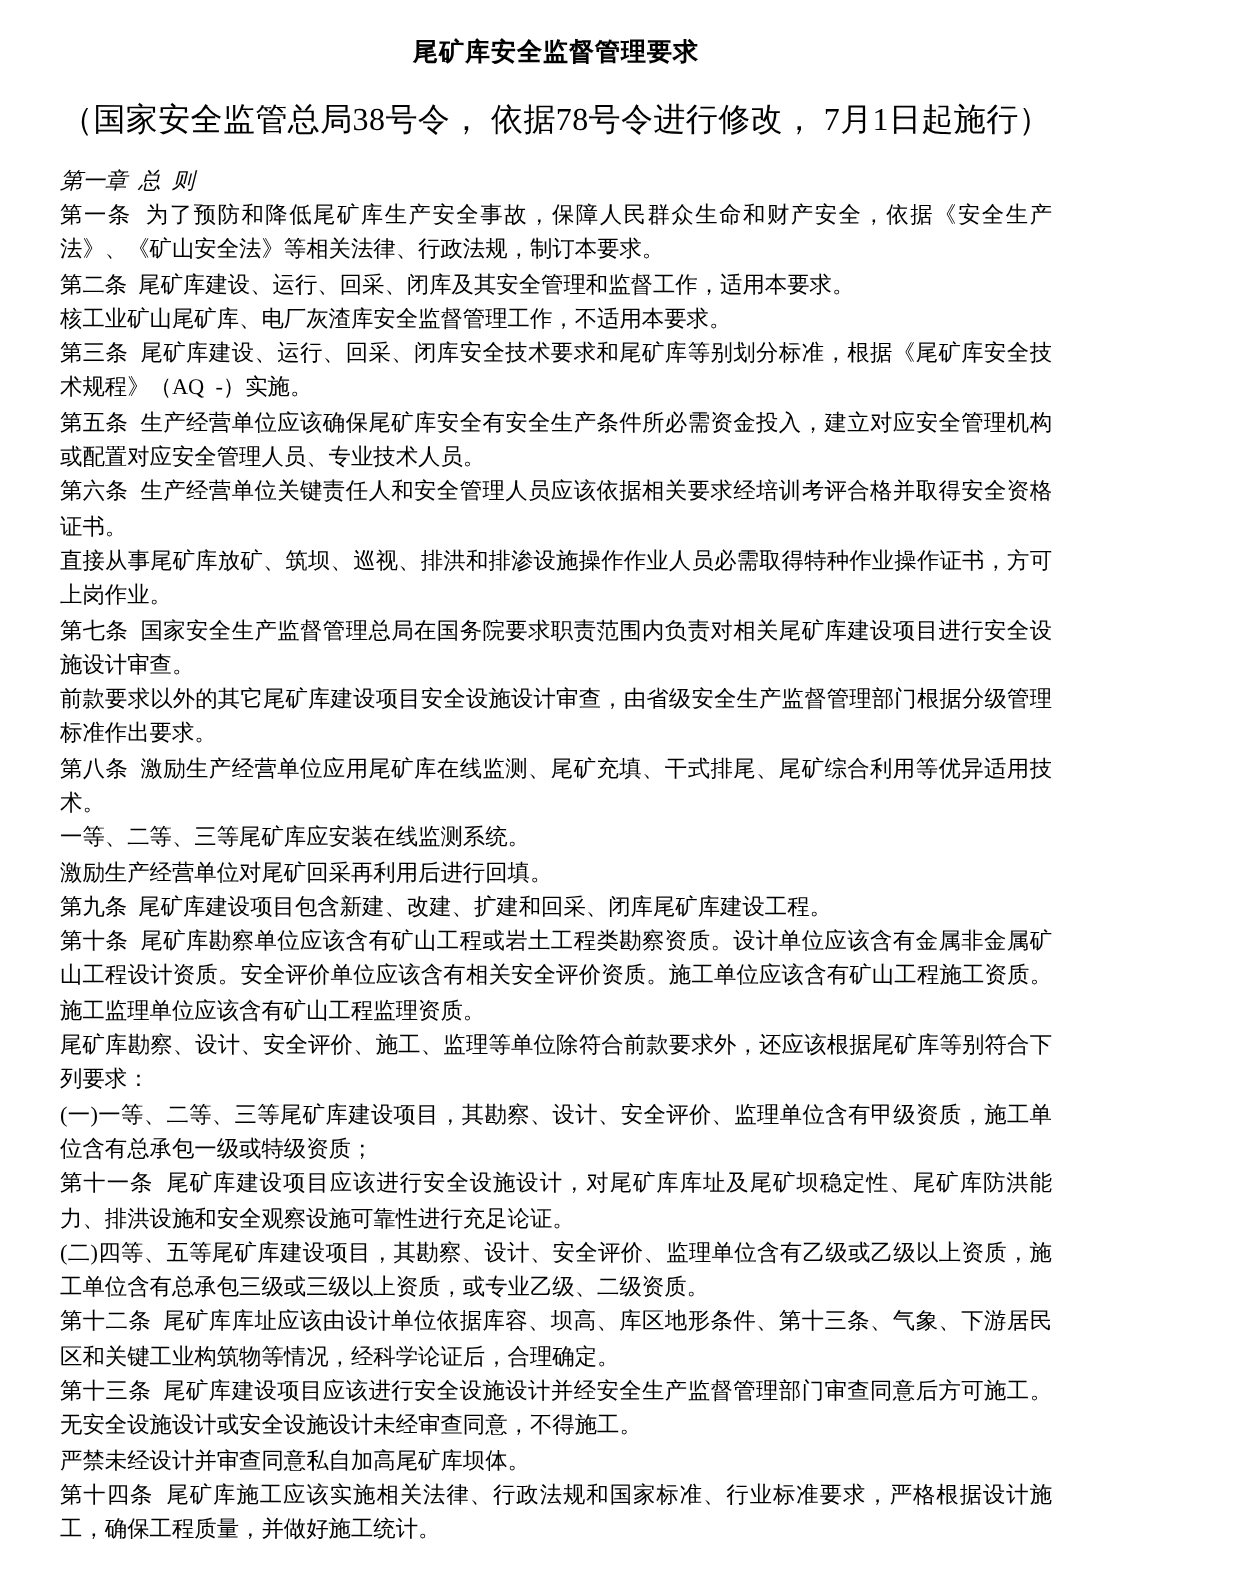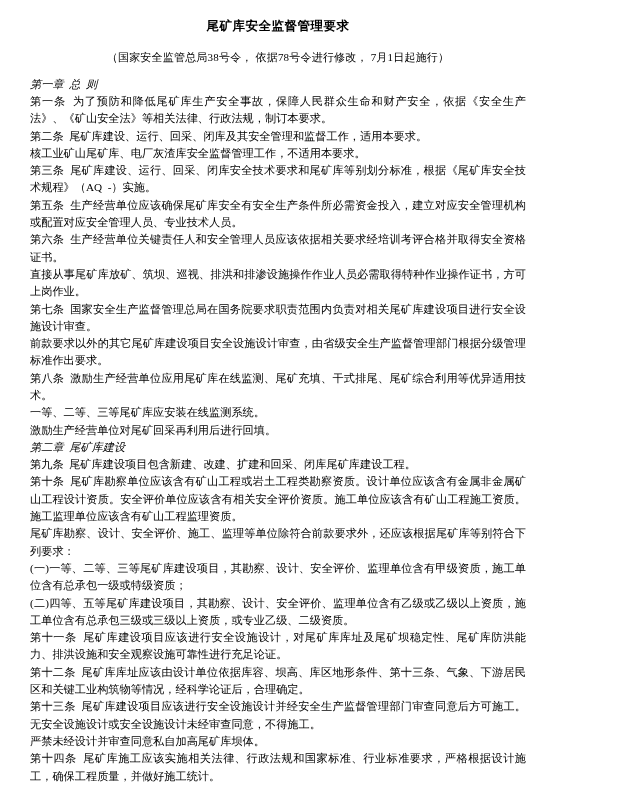--- a/index.html
+++ b/index.html
@@ -24,21 +24,21 @@
   .doc-title {
     text-align: center;
     font-size: 12.5px;
     font-weight: bold;
     letter-spacing: 0.5px;
     margin: 4px 0 14px 0;
     line-height: 1.3;
   }
   .doc-subtitle {
     text-align: center;
-    font-size: 11px;
+    font-size: 16px;
     margin: 16px 0 10px 0;
     line-height: 1.4;
     letter-spacing: 0.2px;
   }
   .body-text {
     font-size: 11.2px;
     line-height: 17.3px;
     text-align: justify;
     text-justify: inter-ideograph;
   }
@@ -68,25 +68,24 @@
     <p class="para">核工业矿山尾矿库、电厂灰渣库安全监督管理工作，不适用本要求。</p>
     <p class="para">第三条  尾矿库建设、运行、回采、闭库安全技术要求和尾矿库等别划分标准，根据《尾矿库安全技术规程》（AQ  -）实施。</p>
     <p class="para">第五条  生产经营单位应该确保尾矿库安全有安全生产条件所必需资金投入，建立对应安全管理机构或配置对应安全管理人员、专业技术人员。</p>
     <p class="para">第六条  生产经营单位关键责任人和安全管理人员应该依据相关要求经培训考评合格并取得安全资格证书。</p>
     <p class="para">直接从事尾矿库放矿、筑坝、巡视、排洪和排渗设施操作作业人员必需取得特种作业操作证书，方可上岗作业。</p>
     <p class="para">第七条  国家安全生产监督管理总局在国务院要求职责范围内负责对相关尾矿库建设项目进行安全设施设计审查。</p>
     <p class="para">前款要求以外的其它尾矿库建设项目安全设施设计审查，由省级安全生产监督管理部门根据分级管理标准作出要求。</p>
     <p class="para">第八条  激励生产经营单位应用尾矿库在线监测、尾矿充填、干式排尾、尾矿综合利用等优异适用技术。</p>
     <p class="para">一等、二等、三等尾矿库应安装在线监测系统。</p>
     <p class="para">激励生产经营单位对尾矿回采再利用后进行回填。</p>
-    <p class="heading">第二章  尾矿库建设</p>
     <p class="para">第九条  尾矿库建设项目包含新建、改建、扩建和回采、闭库尾矿库建设工程。</p>
     <p class="para">第十条  尾矿库勘察单位应该含有矿山工程或岩土工程类勘察资质。设计单位应该含有金属非金属矿山工程设计资质。安全评价单位应该含有相关安全评价资质。施工单位应该含有矿山工程施工资质。施工监理单位应该含有矿山工程监理资质。</p>
     <p class="para">尾矿库勘察、设计、安全评价、施工、监理等单位除符合前款要求外，还应该根据尾矿库等别符合下列要求：</p>
     <p class="para">(一)一等、二等、三等尾矿库建设项目，其勘察、设计、安全评价、监理单位含有甲级资质，施工单位含有总承包一级或特级资质；</p>
+    <p class="para">第十一条  尾矿库建设项目应该进行安全设施设计，对尾矿库库址及尾矿坝稳定性、尾矿库防洪能力、排洪设施和安全观察设施可靠性进行充足论证。</p>
     <p class="para">(二)四等、五等尾矿库建设项目，其勘察、设计、安全评价、监理单位含有乙级或乙级以上资质，施工单位含有总承包三级或三级以上资质，或专业乙级、二级资质。</p>
-    <p class="para">第十一条  尾矿库建设项目应该进行安全设施设计，对尾矿库库址及尾矿坝稳定性、尾矿库防洪能力、排洪设施和安全观察设施可靠性进行充足论证。</p>
     <p class="para">第十二条  尾矿库库址应该由设计单位依据库容、坝高、库区地形条件、第十三条、气象、下游居民区和关键工业构筑物等情况，经科学论证后，合理确定。</p>
     <p class="para">第十三条  尾矿库建设项目应该进行安全设施设计并经安全生产监督管理部门审查同意后方可施工。无安全设施设计或安全设施设计未经审查同意，不得施工。</p>
     <p class="para">严禁未经设计并审查同意私自加高尾矿库坝体。</p>
     <p class="para">第十四条  尾矿库施工应该实施相关法律、行政法规和国家标准、行业标准要求，严格根据设计施工，确保工程质量，并做好施工统计。</p>
   </div>
 </div>
 
 </body></html>

